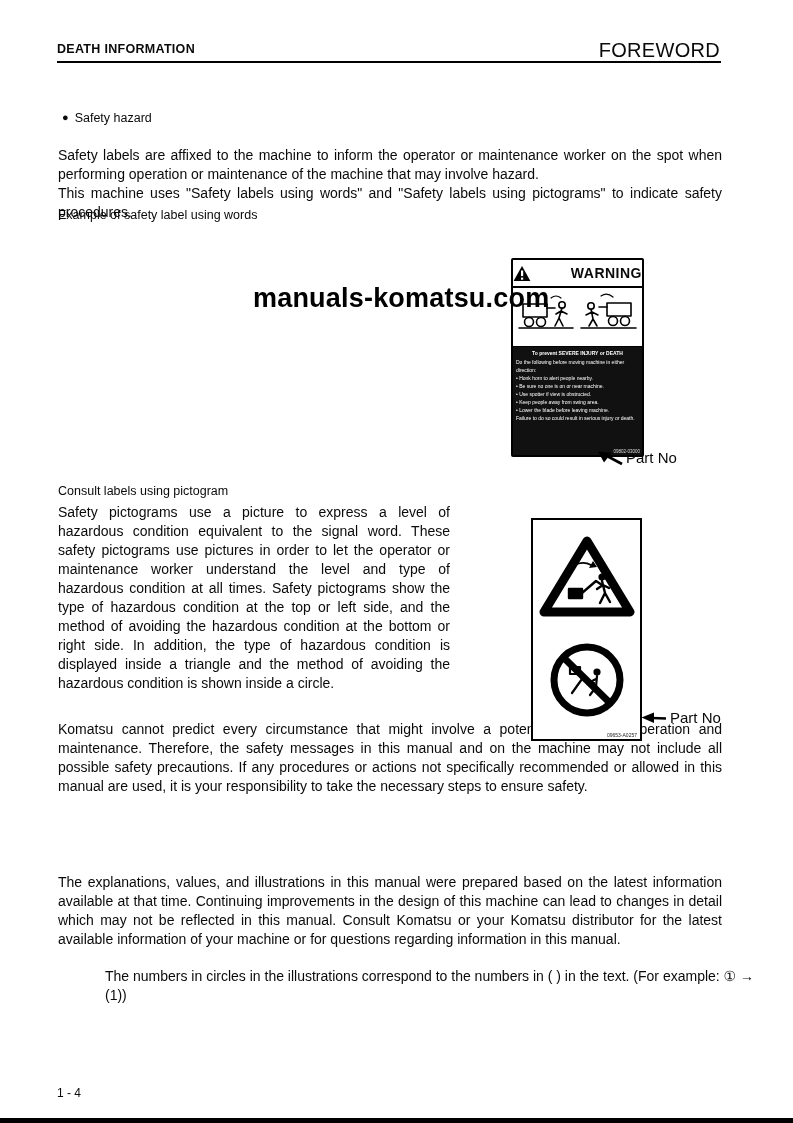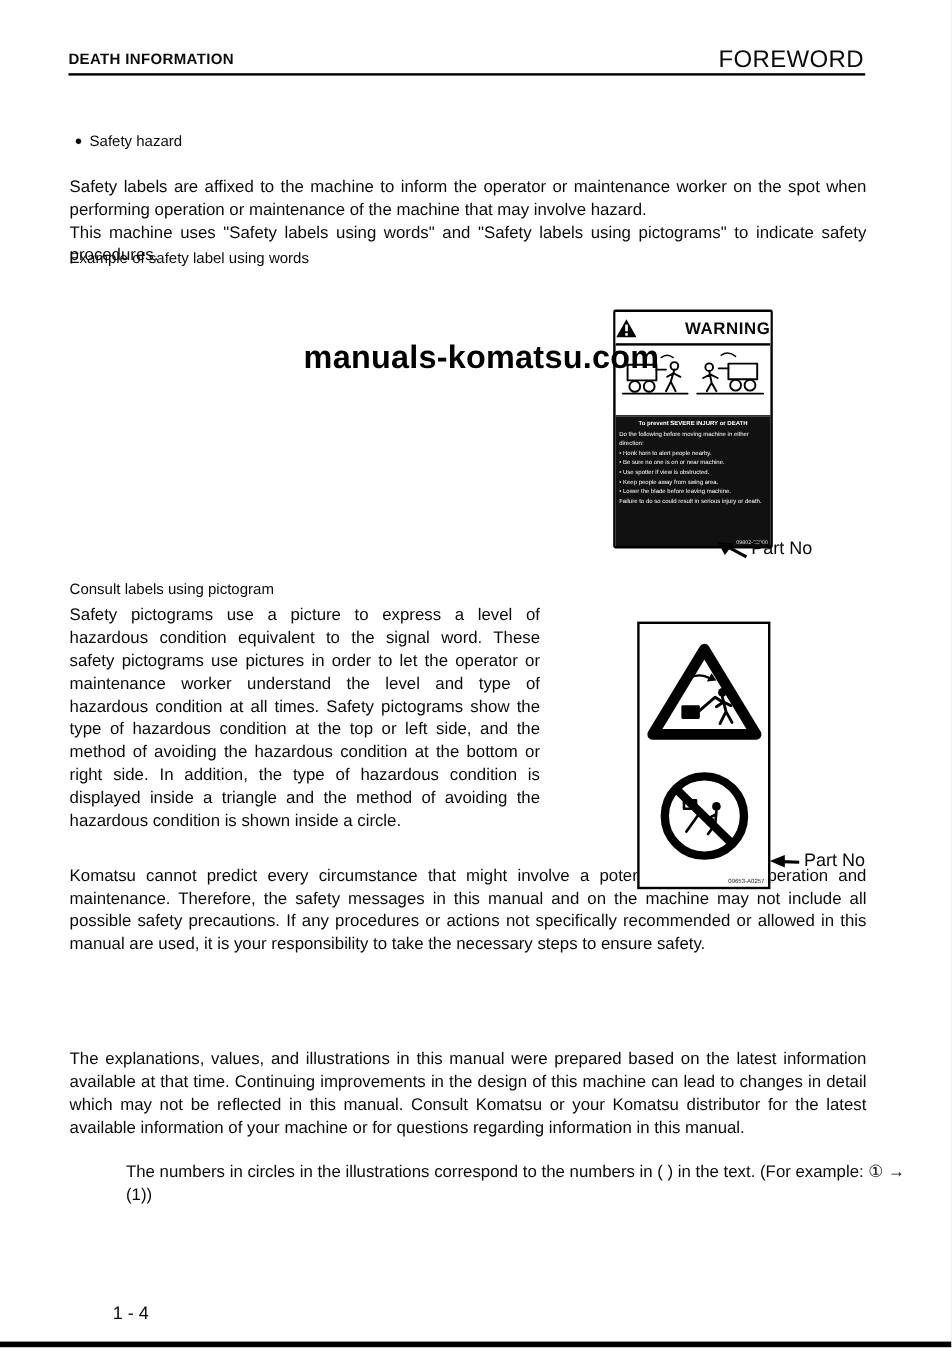--- a/index.html
+++ b/index.html
@@ -58,21 +58,21 @@
     background:#fff;border:2px solid #000;box-sizing:border-box;z-index:2;
   }
   .picto-top{height:112px;display:flex;align-items:center;justify-content:center;}
   .picto-bottom{height:95px;display:flex;align-items:center;justify-content:center;}
   .picto-code{position:absolute;right:3px;bottom:1px;font-size:5px;color:#222;}
   
   .partno{position:absolute;display:flex;align-items:center;gap:3px;font-size:15px;z-index:6;}
   .partno-1{left:597px;top:449px;}
   .partno-2{left:641px;top:709px;}
   
-  .footer-page{position:absolute;left:57px;top:1086px;font-size:15px;margin-left:37px;}
+  .footer-page{position:absolute;left:57px;top:1086px;font-size:12px;}
   .bottom-edge{position:absolute;left:0;bottom:0;width:793px;height:5px;background:#000;}
 </style>
 </head>
 <body>
 
 <div class="page">
 
   <div class="hdr-left">DEATH INFORMATION</div>
   <div class="hdr-right">FOREWORD</div>
   <div class="hdr-rule"></div>

